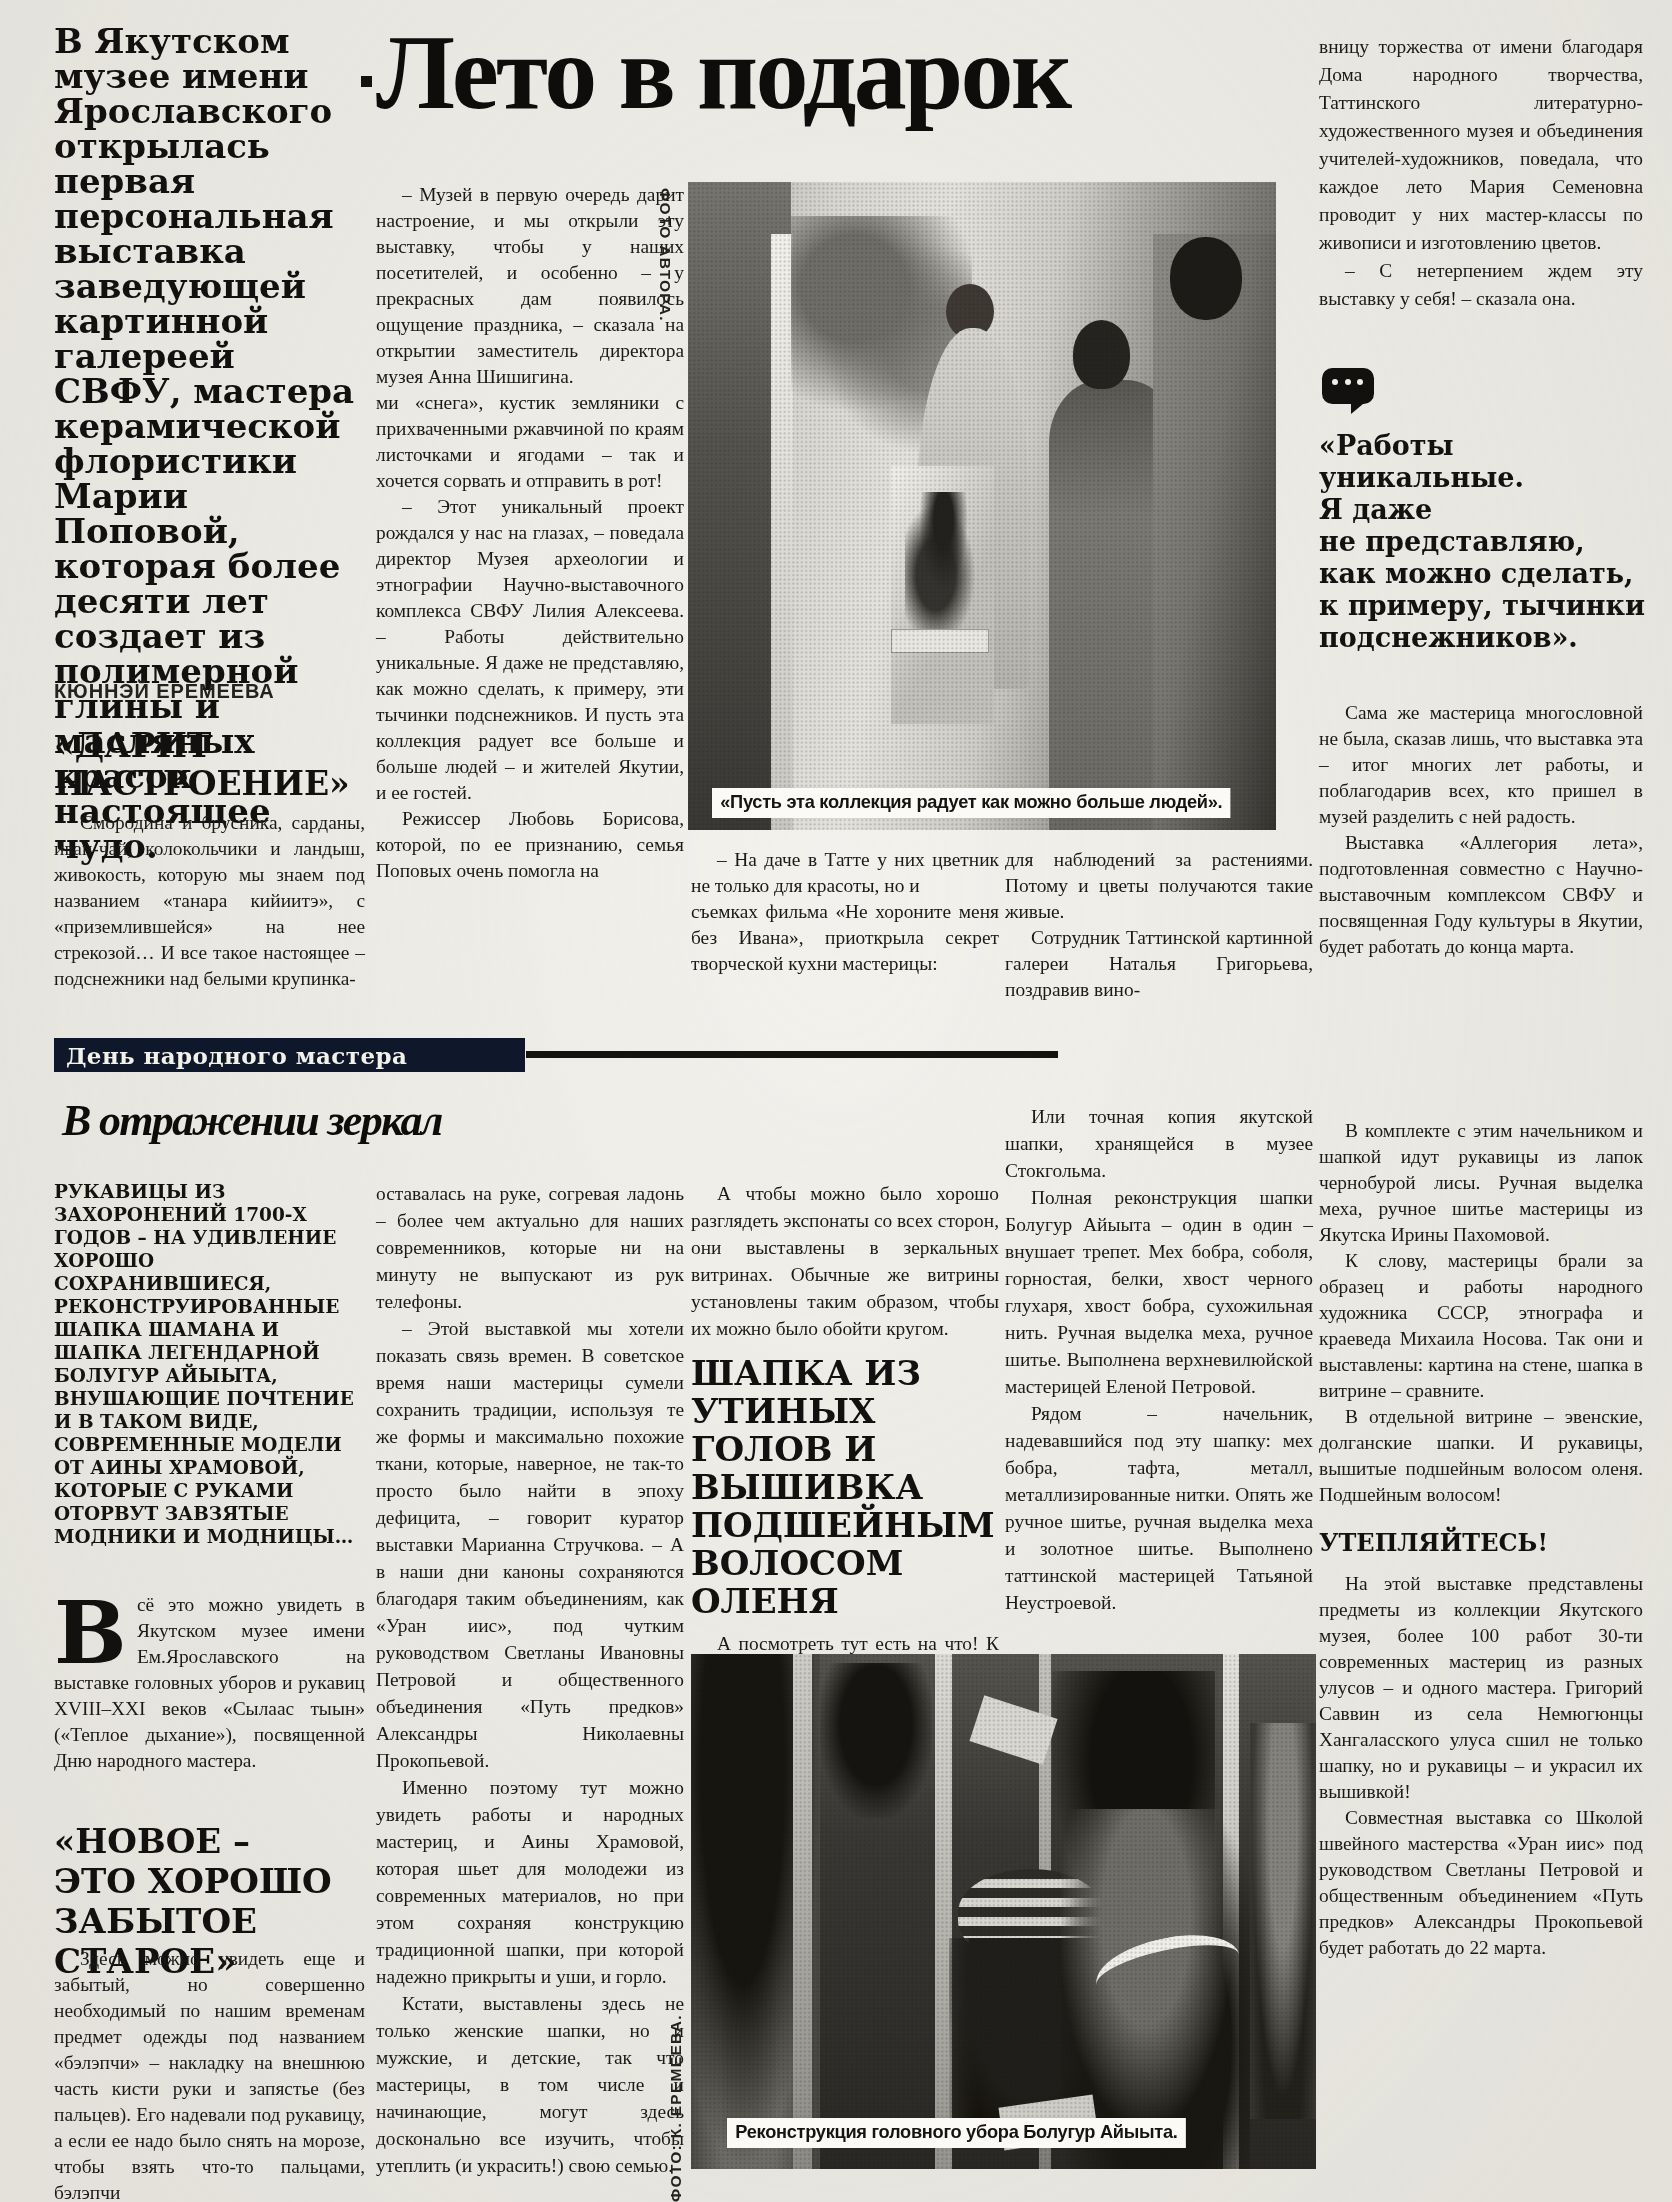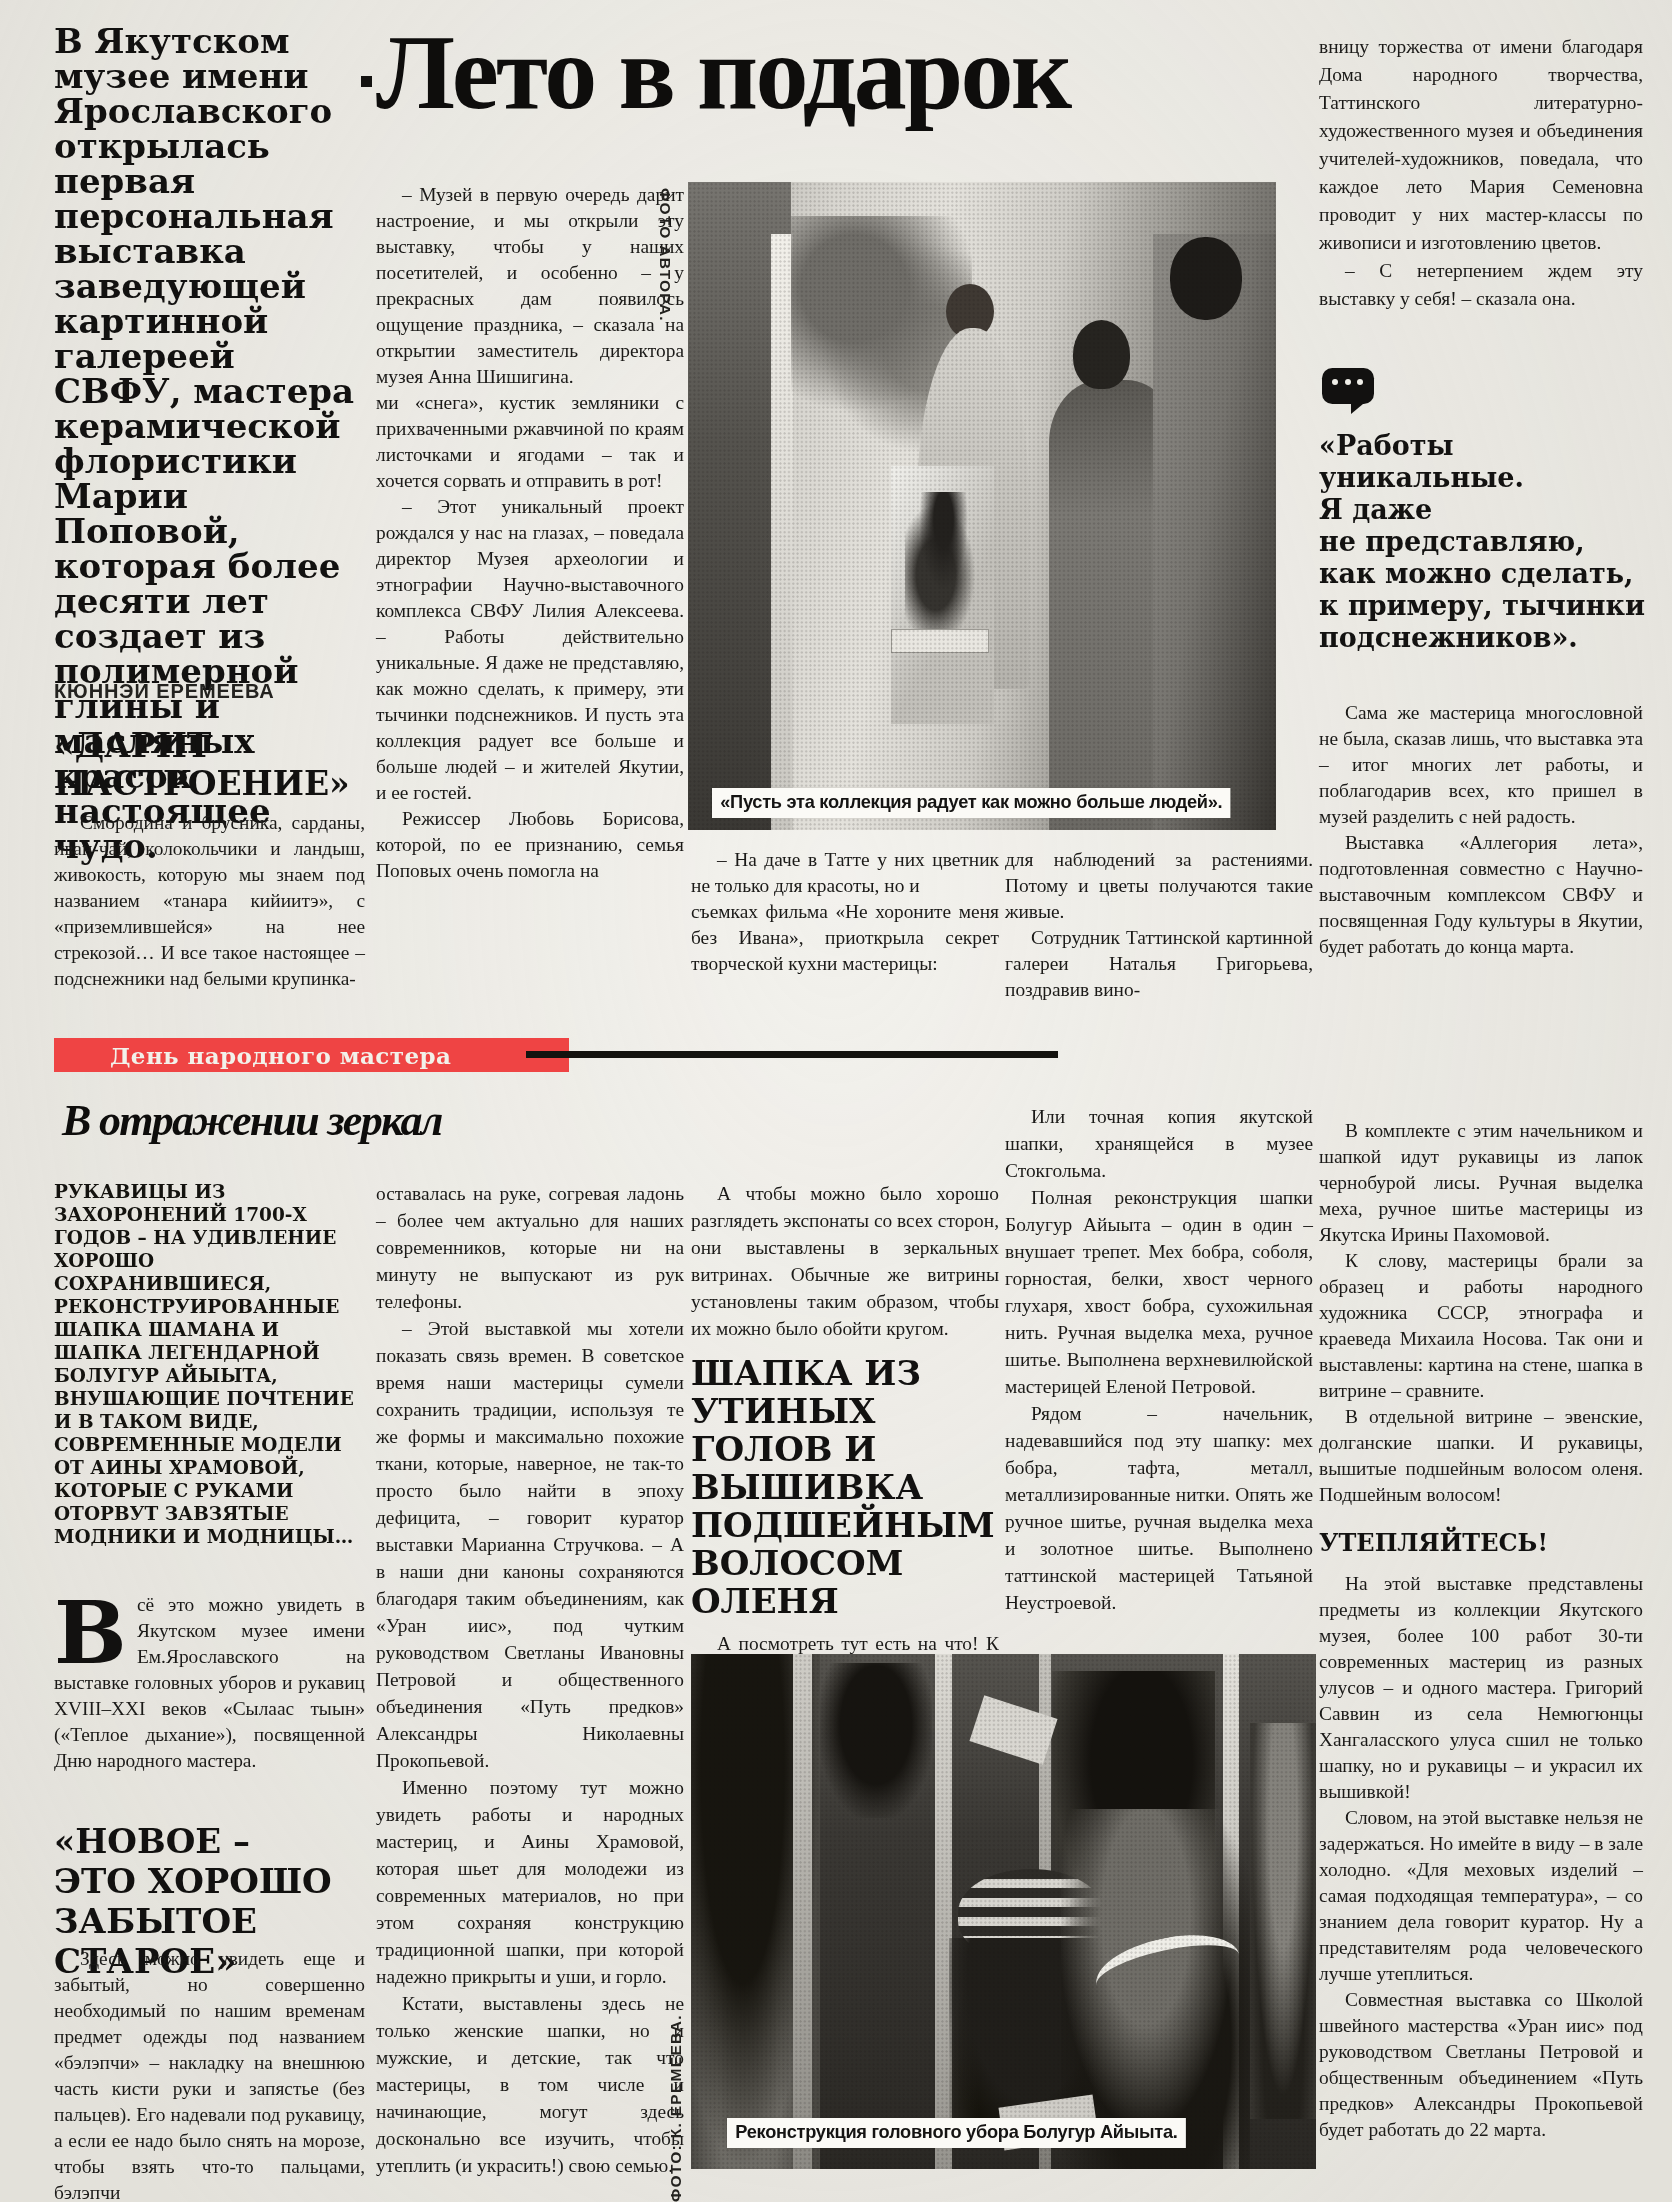--- a/index.html
+++ b/index.html
@@ -19,21 +19,21 @@
   .standfirst{
     font-family:"DejaVu Serif", serif;font-weight:700;
     font-size:34px;line-height:35px;text-align:left;color:#121110;
   }
   .byline{font-family:"Liberation Sans", sans-serif;font-weight:700;font-size:20px;letter-spacing:0.9px;color:#23221f;}
   .subhead{
     font-family:"DejaVu Serif", serif;font-weight:700;color:#121110;
     white-space:pre-line;font-size:33px;line-height:38px;
   }
   .headline{font-family:"Liberation Serif", serif;font-weight:700;letter-spacing:-2.6px;color:#0e0d0c;}
-  .kicker-bar{background:#ef4444;display:flex;align-items:center;padding-left:44px;}
+  .kicker-bar{background:#0f172a;display:flex;align-items:center;}
   .kicker-text{font-family:"DejaVu Serif", serif;font-weight:700;font-size:23px;color:#f2f1ea;padding-left:12px;letter-spacing:0.4px;}
   .rule{background:#14130f;}
   .pullquote{
     font-family:"DejaVu Serif", serif;font-weight:700;font-size:27px;line-height:32px;
     white-space:pre-line;color:#131211;
   }
   .quote-icon{width:52px;height:36px;background:#121110;border-radius:10.3px;position:relative;}
   .quote-icon .dots{position:absolute;top:11.2px;left:10.3px;width:31px;display:flex;justify-content:space-between;}
   .quote-icon .dots i{width:6px;height:6px;border-radius:50%;background:#efeee8;display:block;}
   .quote-icon .tail{
@@ -192,21 +192,20 @@
   <p class="body-text ind">Полная реконструкция шапки Болугур Айыыта – один в один – внушает трепет. Мех бобра, соболя, горностая, белки, хвост черного глухаря, хвост бобра, сухожильная нить. Ручная выделка меха, ручное шитье. Выполнена верхневилюйской мастерицей Еленой Петровой.</p>
   <p class="body-text ind">Рядом – начельник, надевавшийся под эту шапку: мех бобра, тафта, металл, металлизированные нитки. Опять же ручное шитье, ручная выделка меха и золотное шитье. Выполнено таттинской мастерицей Татьяной Неустроевой.</p>
 </div>
 
 <div class="abs" style="left:1319px;top:1118px;width:324px;">
   <p class="body-text ind">В комплекте с этим начельником и шапкой идут рукавицы из лапок чернобурой лисы. Ручная выделка меха, ручное шитье мастерицы из Якутска Ирины Пахомовой.</p>
   <p class="body-text ind">К слову, мастерицы брали за образец и работы народного художника СССР, этнографа и краеведа Михаила Носова. Так они и выставлены: картина на стене, шапка в витрине – сравните.</p>
   <p class="body-text ind">В отдельной витрине – эвенские, долганские шапки. И рукавицы, вышитые подшейным волосом оленя. Подшейным волосом!</p>
   <div class="subhead" style="margin:13.8px 0 8.6px 0;font-size:24px;line-height:41px;">УТЕПЛЯЙТЕСЬ!</div>
   <p class="body-text ind">На этой выставке представлены предметы из коллекции Якутского музея, более 100 работ 30-ти современных мастериц из разных улусов – и одного мастера. Григорий Саввин из села Немюгюнцы Хангаласского улуса сшил не только шапку, но и рукавицы – и украсил их вышивкой!</p>
-  <p class="body-text ind">Словом, на этой выставке нельзя не задержаться. Но имейте в виду – в зале холодно. «Для меховых изделий – самая подходящая температура», – со знанием дела говорит куратор. Ну а представителям рода человеческого лучше утеплиться.</p>
   <p class="body-text ind">Совместная выставка со Школой швейного мастерства «Уран иис» под руководством Светланы Петровой и общественным объединением «Путь предков» Александры Прокопьевой будет работать до 22 марта.</p>
 </div>
 
 <div class="abs vcredit up" style="left:667px;top:1987px;height:215px;">ФОТО: К. ЕРЕМЕЕВА.</div>
 
 <div class="abs photo" style="left:691px;top:1654px;width:625px;height:515px;">
   <div style="inset:0;background:linear-gradient(180deg,#56544f 0%,#3a3834 35%,#2a2824 100%);"></div>
   <div style="left:0;top:0;width:129px;height:100%;background:radial-gradient(ellipse at 40% 22%, #17150f 0 38%, transparent 70%),radial-gradient(ellipse at 45% 80%, #6e6c66 0 30%, transparent 62%),#4a4843;"></div>
   <div style="left:102px;top:0;width:19px;height:100%;background:linear-gradient(180deg,#cfcdc7,#8c8a84);"></div>
   <div style="left:244px;top:0;width:17px;height:100%;background:linear-gradient(180deg,#dddbd5,#96948e);"></div>

